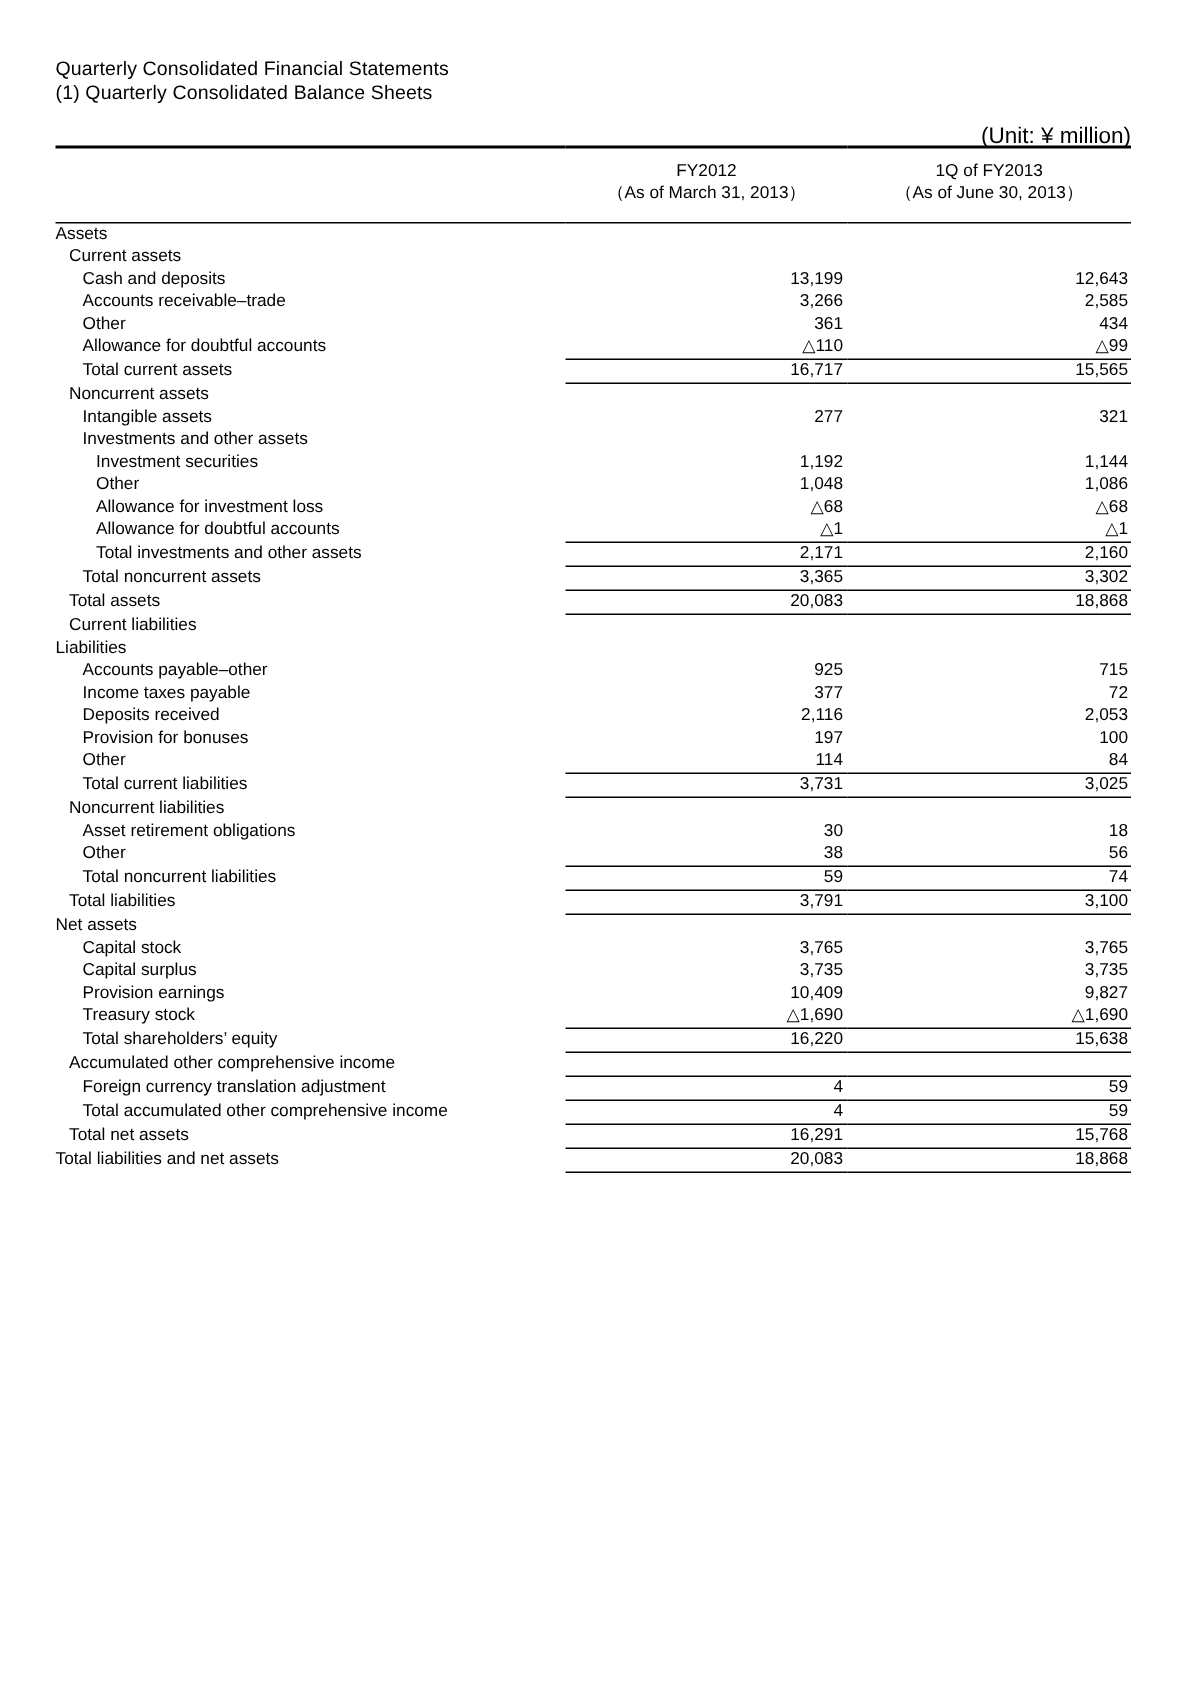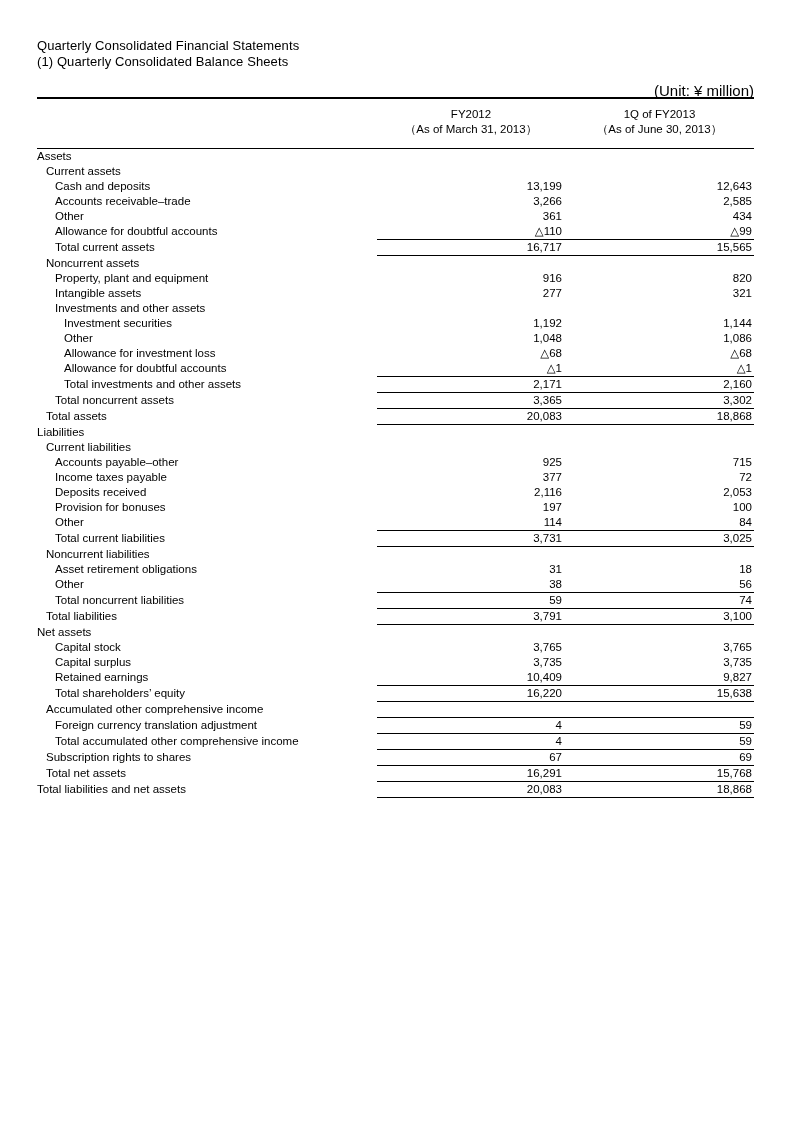--- a/index.html
+++ b/index.html
@@ -206,25 +206,20 @@
             <td class="label ind2">Total current assets</td>
             <td class="val v1">16,717</td>
             <td class="val v2">15,565</td>
           </tr>
           <tr class="row">
             <td class="label ind1">Noncurrent assets</td>
             <td class="val v1"></td>
             <td class="val v2"></td>
           </tr>
           <tr class="row">
-            <td class="label ind2">Property, plant and equipment</td>
-            <td class="val v1">916</td>
-            <td class="val v2">820</td>
-          </tr>
-          <tr class="row">
             <td class="label ind2">Intangible assets</td>
             <td class="val v1">277</td>
             <td class="val v2">321</td>
           </tr>
           <tr class="row">
             <td class="label ind2">Investments and other assets</td>
             <td class="val v1"></td>
             <td class="val v2"></td>
           </tr>
           <tr class="row">
@@ -256,26 +251,26 @@
             <td class="label ind2">Total noncurrent assets</td>
             <td class="val v1">3,365</td>
             <td class="val v2">3,302</td>
           </tr>
           <tr class="row rule-below">
             <td class="label ind1">Total assets</td>
             <td class="val v1">20,083</td>
             <td class="val v2">18,868</td>
           </tr>
           <tr class="row">
+            <td class="label ind1">Current liabilities</td>
+            <td class="val v1"></td>
+            <td class="val v2"></td>
+          </tr>
+          <tr class="row">
             <td class="label ind0">Liabilities</td>
-            <td class="val v1"></td>
-            <td class="val v2"></td>
-          </tr>
-          <tr class="row">
-            <td class="label ind1">Current liabilities</td>
             <td class="val v1"></td>
             <td class="val v2"></td>
           </tr>
           <tr class="row">
             <td class="label ind2">Accounts payable–other</td>
             <td class="val v1">925</td>
             <td class="val v2">715</td>
           </tr>
           <tr class="row">
             <td class="label ind2">Income taxes payable</td>
@@ -302,21 +297,21 @@
             <td class="val v1">3,731</td>
             <td class="val v2">3,025</td>
           </tr>
           <tr class="row">
             <td class="label ind1">Noncurrent liabilities</td>
             <td class="val v1"></td>
             <td class="val v2"></td>
           </tr>
           <tr class="row">
             <td class="label ind2">Asset retirement obligations</td>
-            <td class="val v1">31</td>
+            <td class="val v1">30</td>
             <td class="val v2">18</td>
           </tr>
           <tr class="row">
             <td class="label ind2">Other</td>
             <td class="val v1">38</td>
             <td class="val v2">56</td>
           </tr>
           <tr class="row rule-above rule-below">
             <td class="label ind2">Total noncurrent liabilities</td>
             <td class="val v1">59</td>
@@ -336,48 +331,48 @@
             <td class="label ind2">Capital stock</td>
             <td class="val v1">3,765</td>
             <td class="val v2">3,765</td>
           </tr>
           <tr class="row">
             <td class="label ind2">Capital surplus</td>
             <td class="val v1">3,735</td>
             <td class="val v2">3,735</td>
           </tr>
           <tr class="row">
-            <td class="label ind2">Retained earnings</td>
+            <td class="label ind2">Provision earnings</td>
             <td class="val v1">10,409</td>
             <td class="val v2">9,827</td>
+          </tr>
+          <tr class="row">
+            <td class="label ind2">Treasury stock</td>
+            <td class="val v1">△1,690</td>
+            <td class="val v2">△1,690</td>
           </tr>
           <tr class="row rule-above rule-below">
             <td class="label ind2">Total shareholders’ equity</td>
             <td class="val v1">16,220</td>
             <td class="val v2">15,638</td>
           </tr>
           <tr class="row">
             <td class="label ind1">Accumulated other comprehensive income</td>
             <td class="val v1"></td>
             <td class="val v2"></td>
           </tr>
           <tr class="row rule-above rule-below">
             <td class="label ind2">Foreign currency translation adjustment</td>
             <td class="val v1">4</td>
             <td class="val v2">59</td>
           </tr>
           <tr class="row rule-below">
             <td class="label ind2">Total accumulated other comprehensive income</td>
             <td class="val v1">4</td>
             <td class="val v2">59</td>
-          </tr>
-          <tr class="row rule-below">
-            <td class="label ind1">Subscription rights to shares</td>
-            <td class="val v1">67</td>
-            <td class="val v2">69</td>
           </tr>
           <tr class="row rule-below">
             <td class="label ind1">Total net assets</td>
             <td class="val v1">16,291</td>
             <td class="val v2">15,768</td>
           </tr>
           <tr class="row rule-below grand">
             <td class="label ind0">Total liabilities and net assets</td>
             <td class="val v1">20,083</td>
             <td class="val v2">18,868</td>

